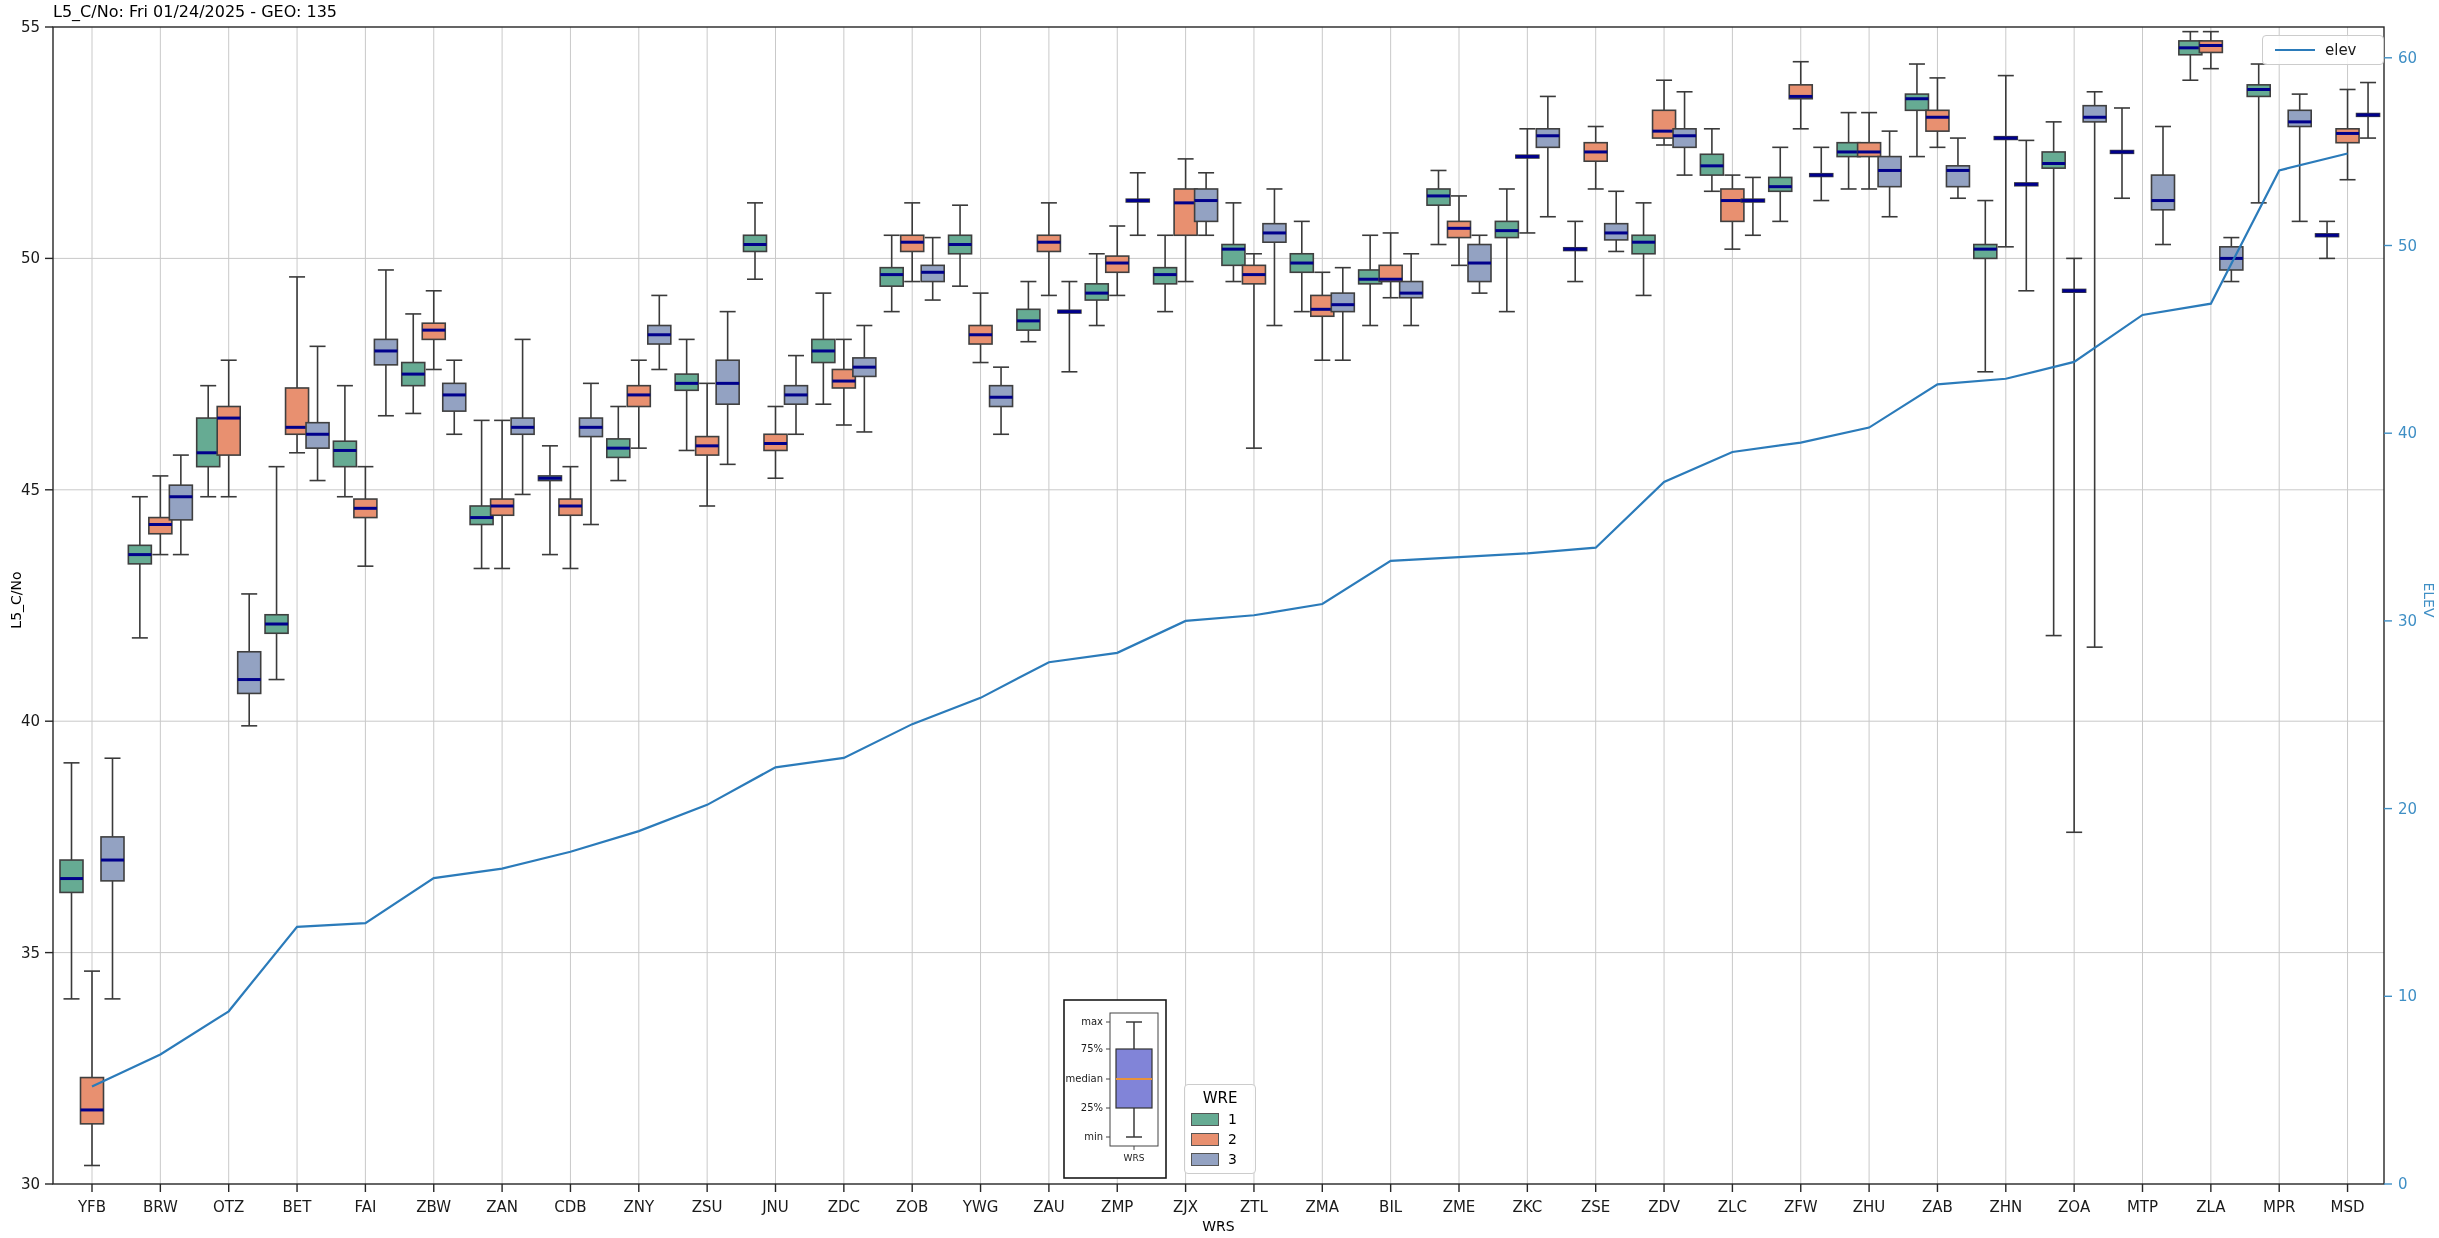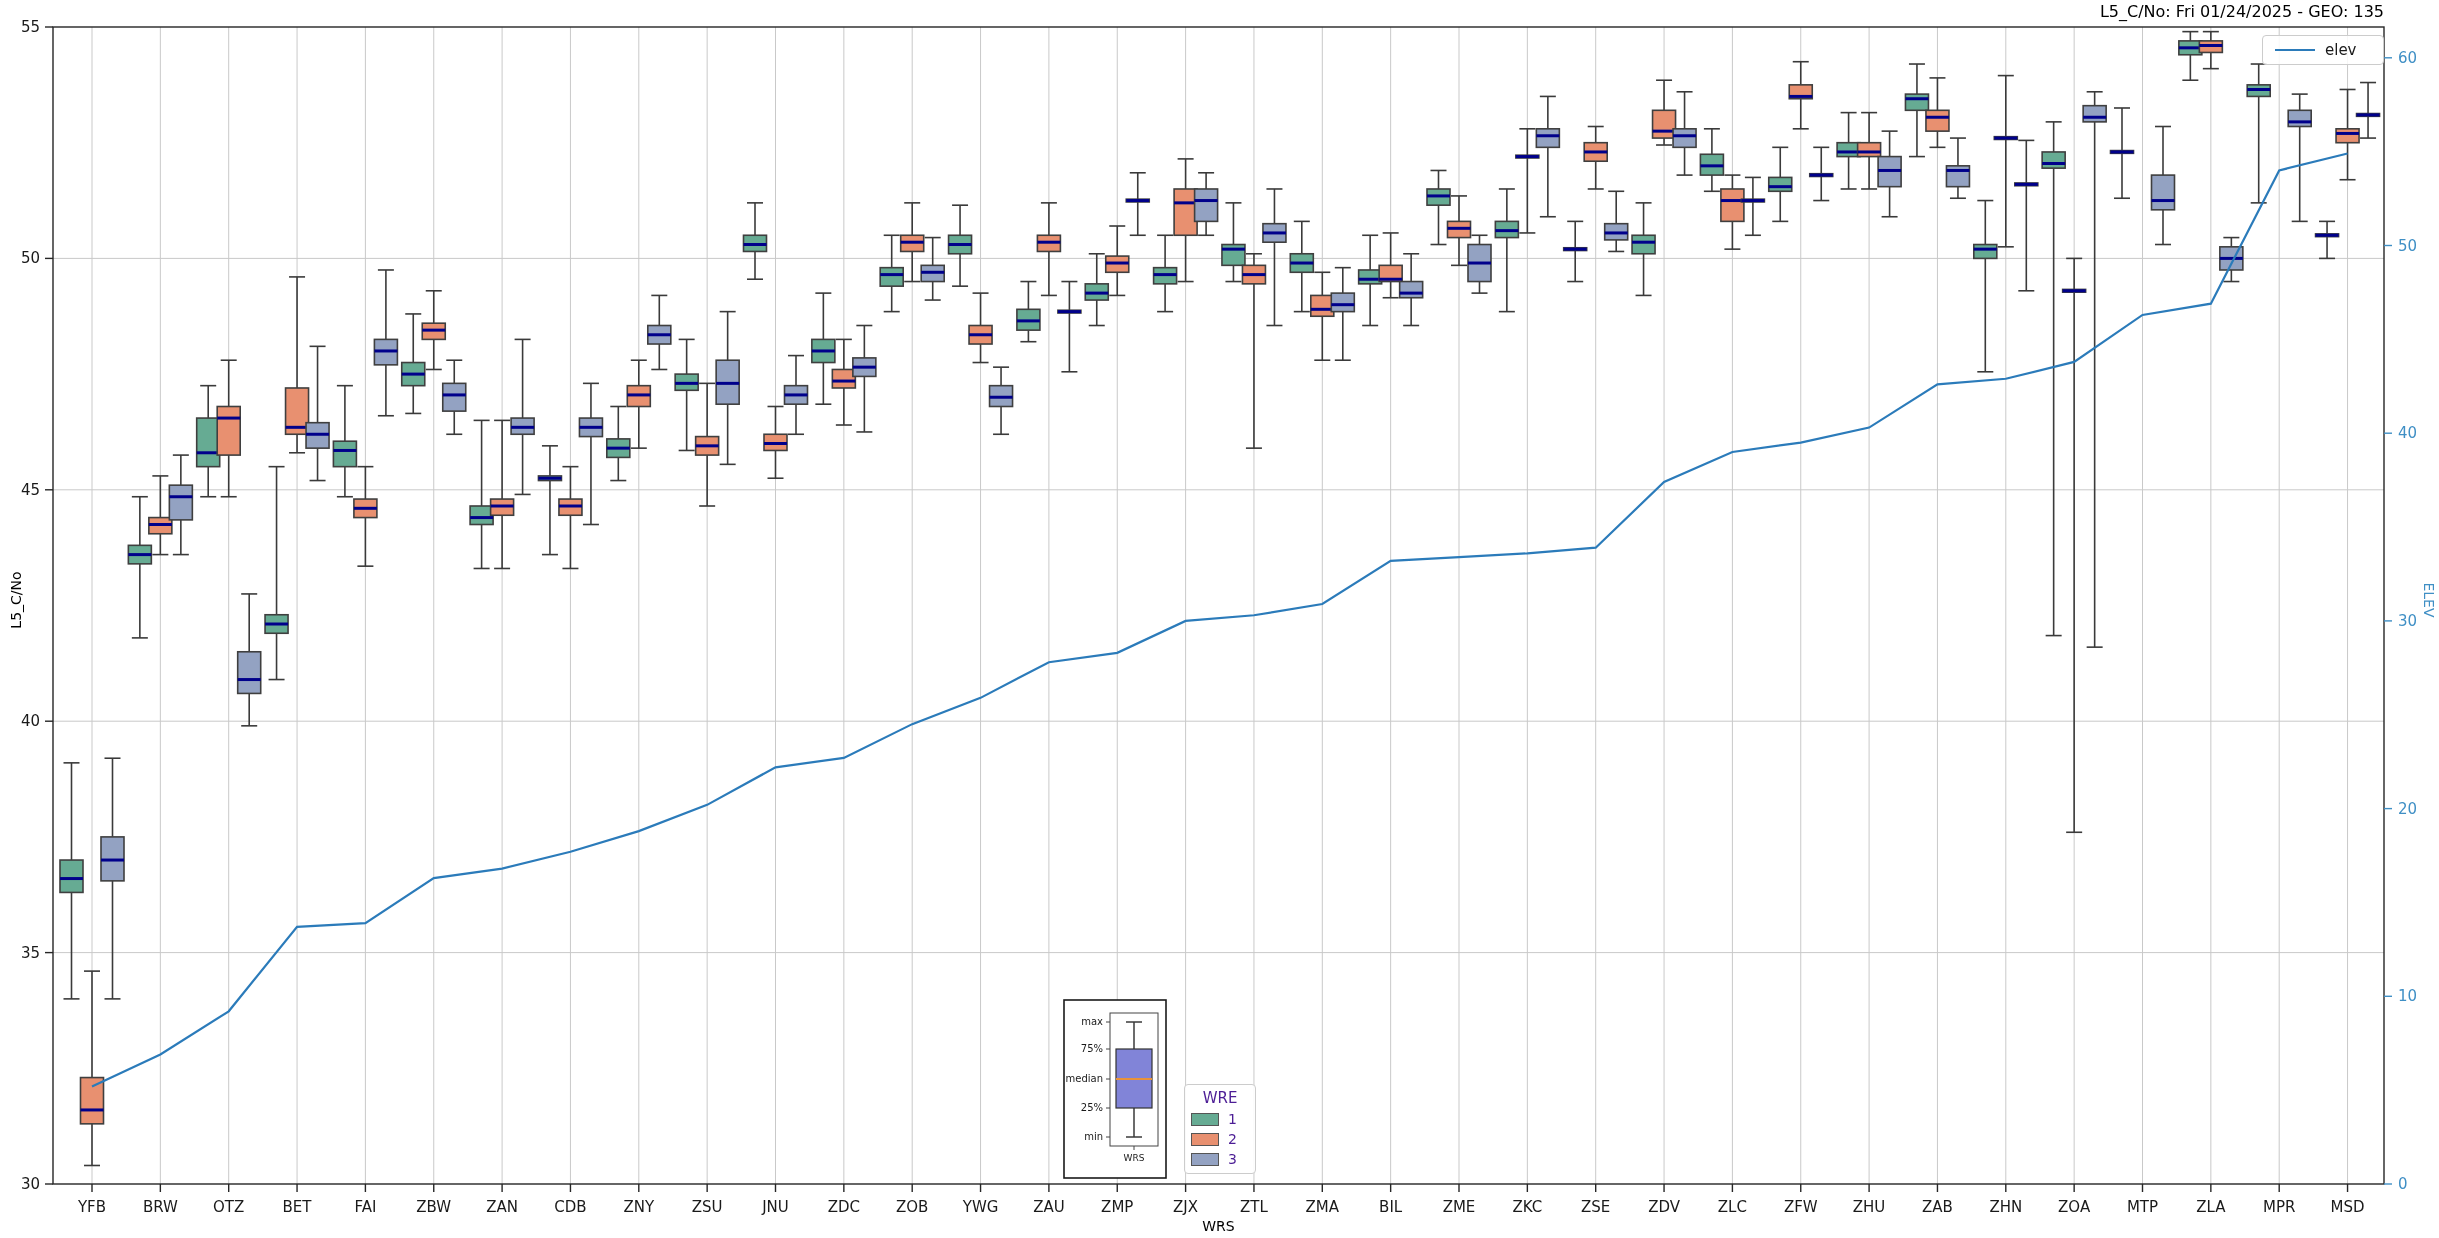--- a/index.html
+++ b/index.html
@@ -1,34 +1,34 @@
 <!DOCTYPE html>
 <html><head>
 <meta charset="utf-8">
 <style>
   html,body{margin:0;padding:0;background:#ffffff;}
   .figure{position:relative;width:2439px;height:1238px;background:#ffffff;
           font-family:"DejaVu Sans", sans-serif;overflow:hidden;}
   .figure svg{position:absolute;left:0;top:0;}
-  .chart-title{position:absolute;left:53px;top:2px;width:2331px;text-align:right;
+  .chart-title{position:absolute;left:53px;top:2px;width:2331px;text-align:left;
                font-size:16px;color:#000;}
   .xlabel{position:absolute;left:53px;top:1218px;width:2331px;text-align:center;
           font-size:14px;color:#000;}
   .ylabel-left{position:absolute;left:-34px;top:592px;width:100px;text-align:center;
                transform:rotate(-90deg);font-size:14px;color:#000;}
   .ylabel-right{position:absolute;left:2379px;top:592px;width:100px;text-align:center;
                 transform:rotate(90deg);font-size:14px;}
   .elev-legend{position:absolute;left:2262px;top:35px;width:120px;height:28px;
                border:1px solid #cccccc;border-radius:4px;background:rgba(255,255,255,.85);
                display:flex;align-items:center;font-size:15px;color:#1a1a1a;}
   .elev-legend .line{display:inline-block;width:40px;height:0;border-top:2.5px solid #2b7bba;
                      margin:0 10px 0 12px;}
   .wre-legend{position:absolute;left:1184px;top:1084px;width:72px;
               border:1px solid #cccccc;border-radius:4px;background:rgba(255,255,255,.9);
-              padding:4px 6px 6px 6px;font-size:14px;color:#4c1d95;box-sizing:border-box;}
+              padding:4px 6px 6px 6px;font-size:14px;color:#000000;box-sizing:border-box;}
   .wre-legend .wre-title{text-align:center;font-size:15px;margin-bottom:3px;}
   .wre-row{display:flex;align-items:center;margin-top:4px;}
   .wre-chip{display:inline-block;width:26px;height:11px;border:1px solid #555;margin-right:9px;}
 </style>
 </head>
 <body>
 
 <div class="figure">
   <svg id="plot" width="2439" height="1238" viewBox="0 0 2439 1238">
       <line x1="53" y1="952.6" x2="2384" y2="952.6" stroke="#c9c9c9" stroke-width="1"></line>

